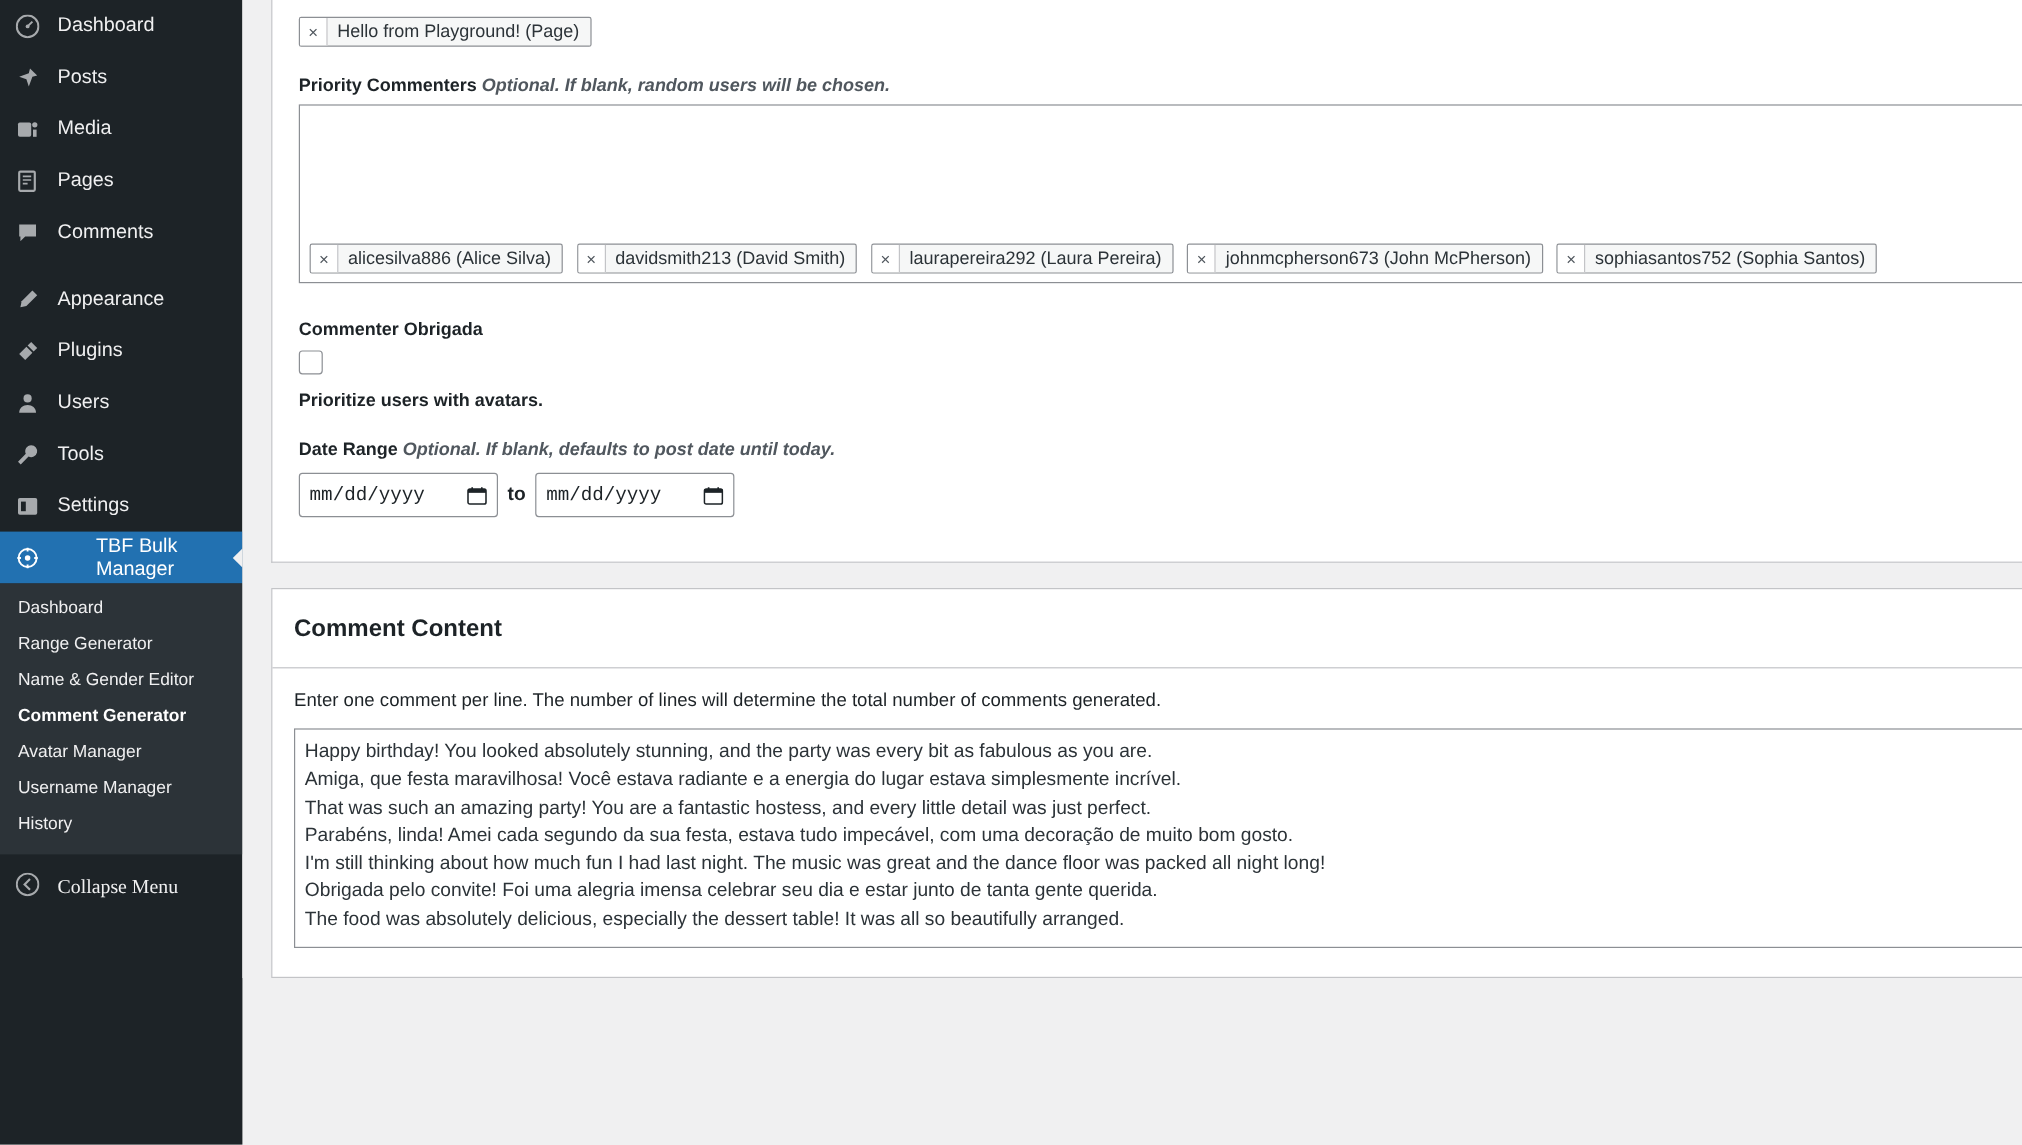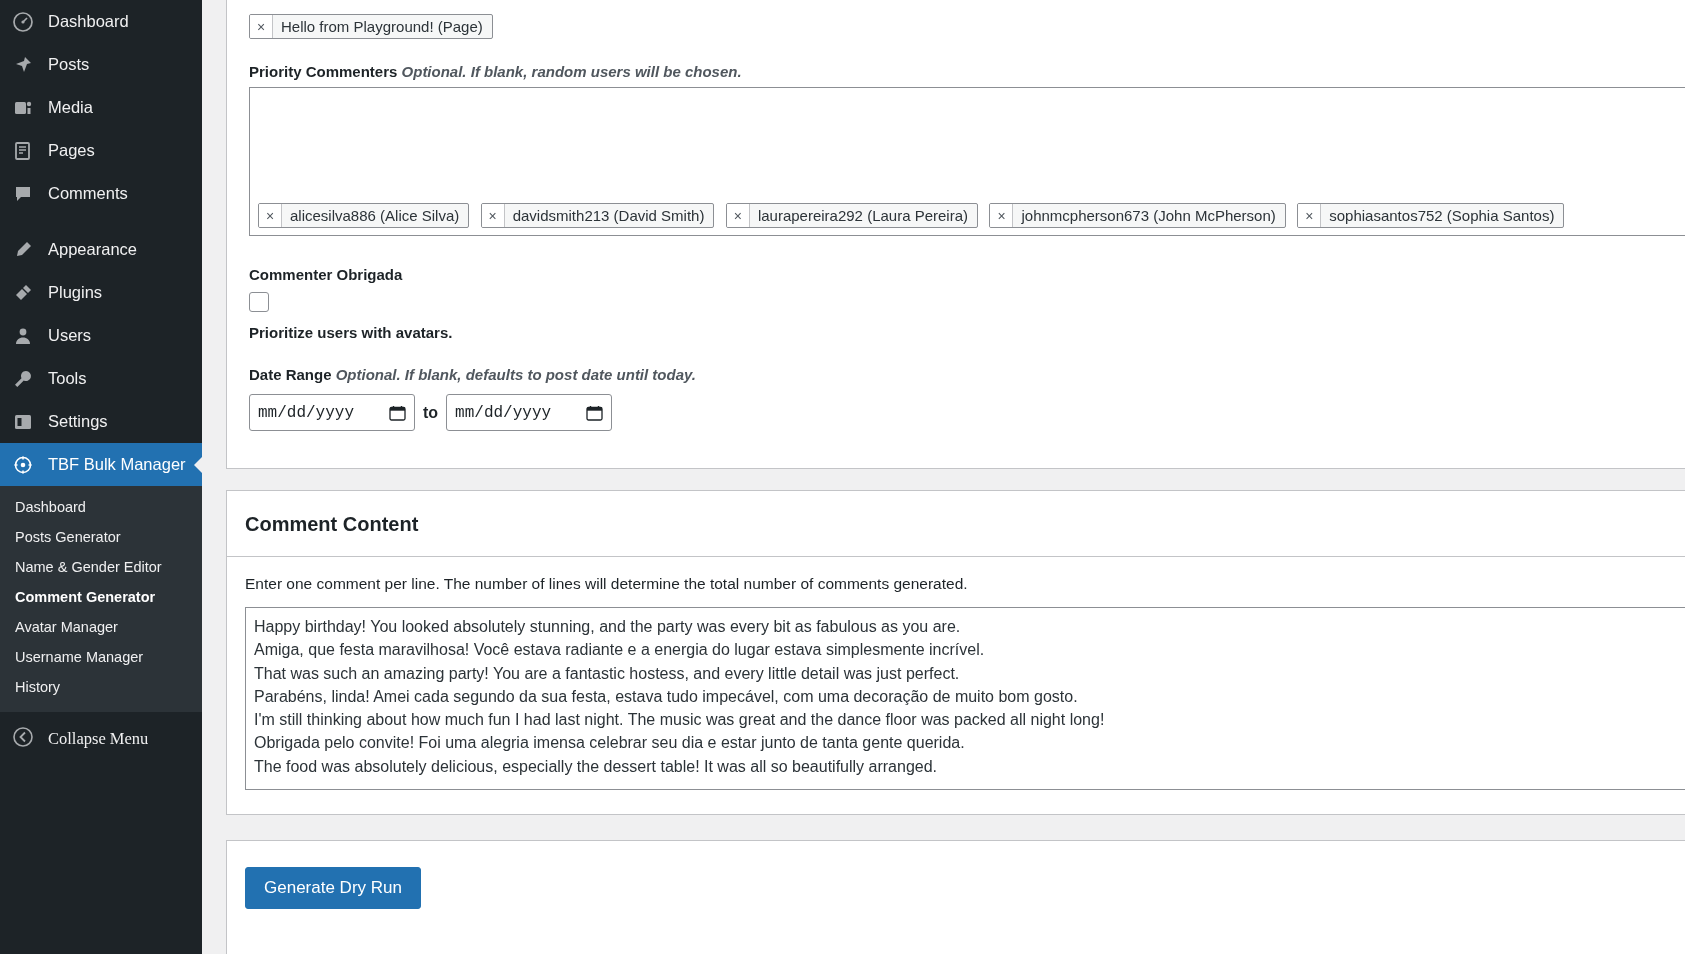--- a/index.html
+++ b/index.html
@@ -5,21 +5,21 @@
   * { box-sizing: border-box; }
   html, body {
     margin: 0; padding: 0;
     width: 1685px; height: 954px;
     overflow: hidden;
     background: #f0f0f1;
     font-family: "Liberation Sans", sans-serif;
   }
   #app {
     position: relative;
-    width: 1685px; height: 954px;
+    width: 1685px; height: 815px;
     display: flex;
   }
 
   
   .sidebar {
     width: 202px;
     min-width: 202px;
     background: #1d2327;
     color: #f0f0f1;
     padding-top: 0;
@@ -41,20 +41,21 @@
     min-width: 28px;
     display: inline-flex;
     align-items: center;
     justify-content: flex-start;
     color: #a7aaad;
   }
   .menu-item .lbl { padding-left: 7px; }
   .menu-item.current {
     background: #2271b1;
     color: #fff;
+    gap: 32px;
   }
   .menu-item.current .ico { color: #fff; }
   .menu-item.current::after {
     content: "";
     position: absolute;
     right: 0; top: 50%;
     margin-top: -8px;
     border-style: solid;
     border-width: 8px 8px 8px 0;
     border-color: transparent #f0f0f1 transparent transparent;
@@ -327,21 +328,21 @@
             <circle cx="10" cy="10" r="7.5" fill="none" stroke="currentColor" stroke-width="1.6"></circle>
             <circle cx="10" cy="10" r="2.3" fill="currentColor"></circle>
             <path d="M10 1.5v3M10 15.5v3M1.5 10h3M15.5 10h3" stroke="currentColor" stroke-width="1.6"></path>
           </svg>
       </span>
       <span class="lbl">TBF Bulk Manager</span>
     </div>
 
     <div class="submenu">
       <div class="sub-item"><span>Dashboard</span></div>
-      <div class="sub-item"><span>Posts Generator</span></div>
+      <div class="sub-item"><span>Range Generator</span></div>
       <div class="sub-item"><span>Name &amp; Gender Editor</span></div>
       <div class="sub-item active"><span>Comment Generator</span></div>
       <div class="sub-item"><span>Avatar Manager</span></div>
       <div class="sub-item"><span>Username Manager</span></div>
       <div class="sub-item"><span>History</span></div>
     </div>
 
     <div class="collapse">
       <span class="ico">
         <svg width="20" height="20" viewBox="0 0 20 20">

